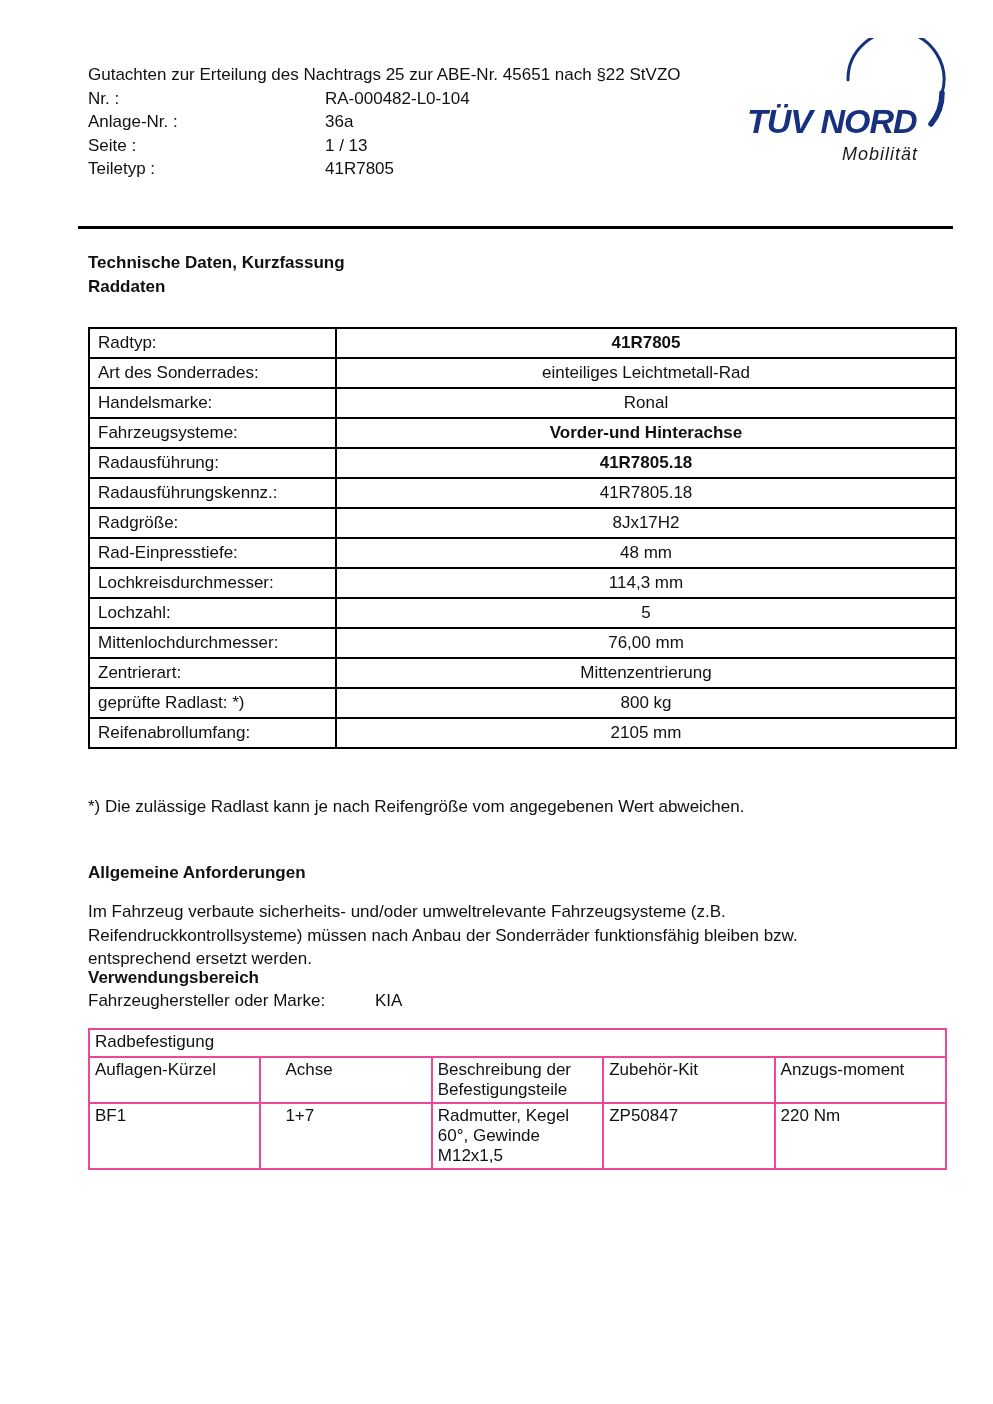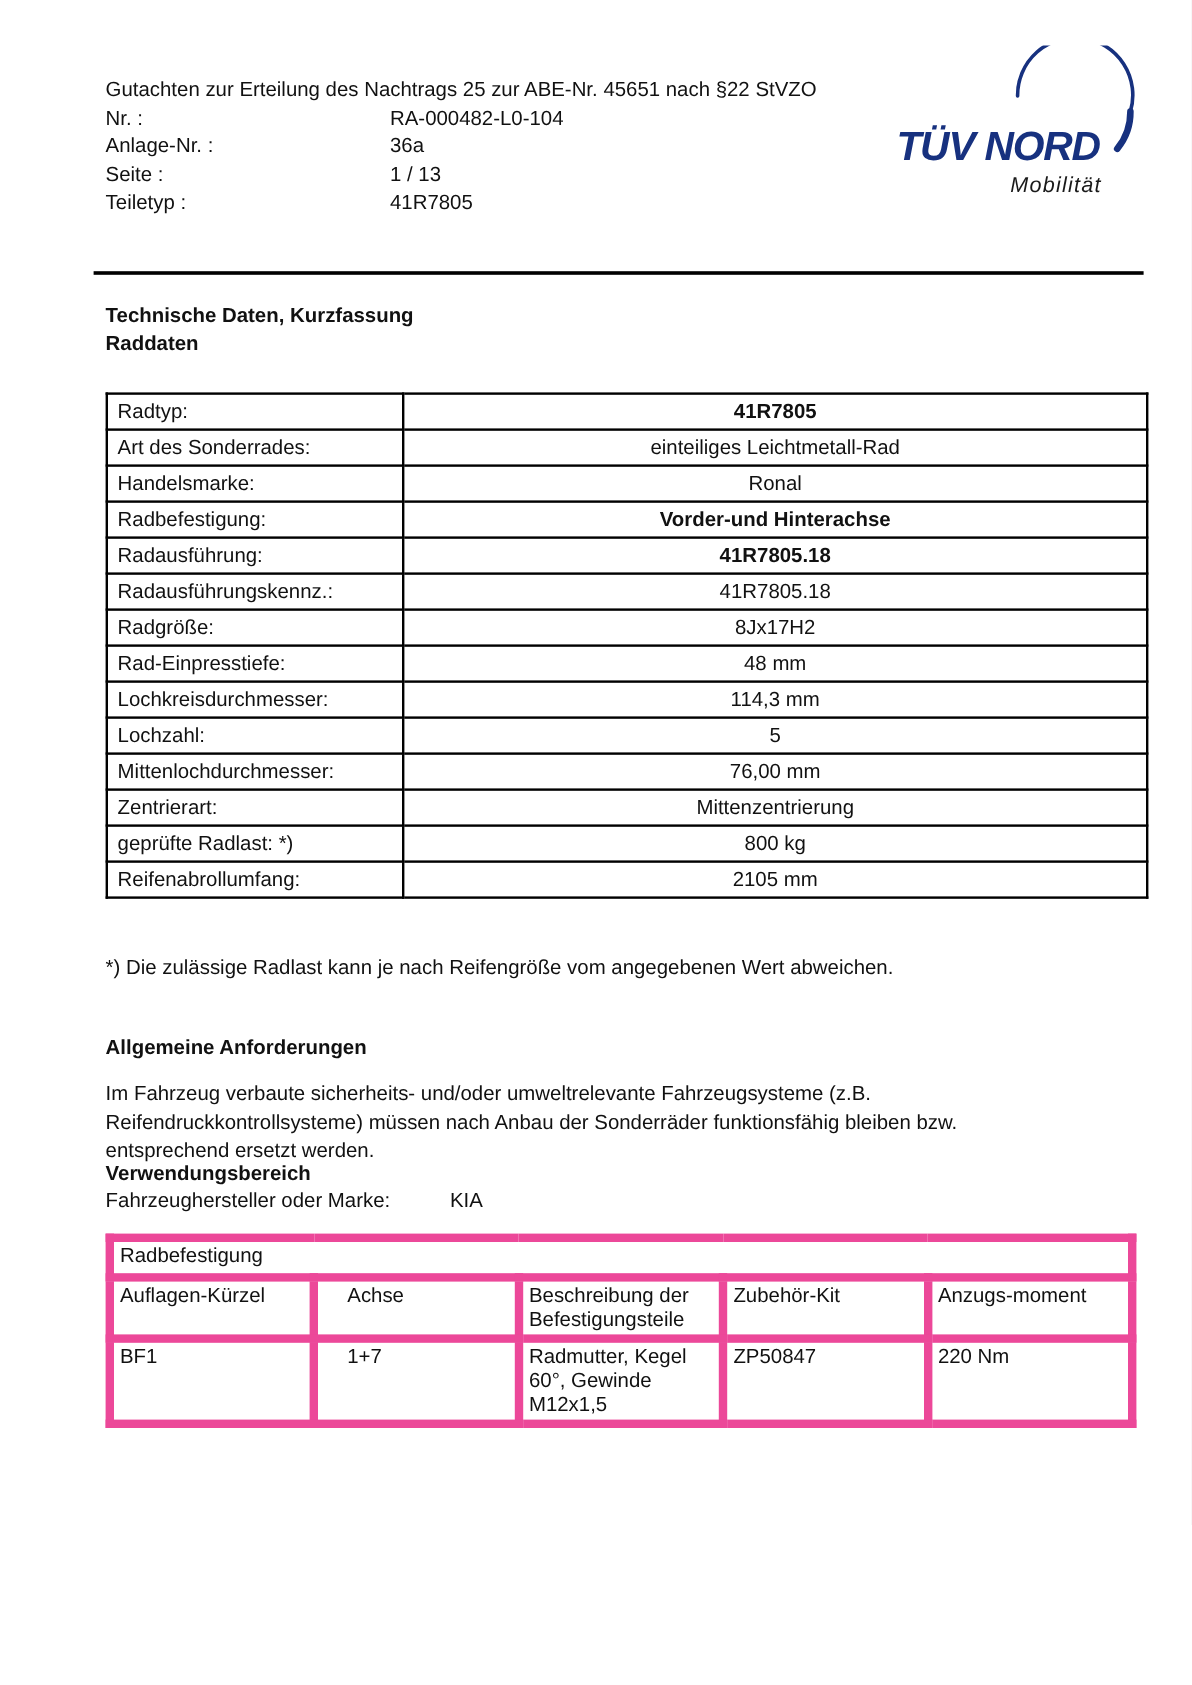--- a/index.html
+++ b/index.html
@@ -49,21 +49,21 @@
 
   
   .verwendung { position:absolute; left:88px; top:966px; line-height:23.3px; }
   .verwendung .vlabel { display:inline-block; width:287px; }
 
   
   .befestigung-table {
     position:absolute; left:88px; top:1028px; width:859px;
     border:2px solid #000;
   }
-  .befestigung-table td { border:7px solid #ec4899; padding:2px 5px; vertical-align:top; line-height:20px; }
+  .befestigung-table td { border:2px solid #ec4899; padding:2px 5px; vertical-align:top; line-height:20px; }
   .befestigung-table .c0 { width:85px; }
   .befestigung-table .c1 { width:55px;padding-left:24px; }
   .befestigung-table .c2 { width:532px; }
   .befestigung-table .c3 { width:108px; }
   .befestigung-table .c4 { width:79px; }
   .befestigung-table .title-row td { height:22px; }
   .befestigung-table .data-row td { height:22px; }
 </style>
 </head>
 <body>
@@ -110,21 +110,21 @@
         </tr>
       <tr>
           <td class="lbl">Art des Sonderrades:</td>
           <td class="val">einteiliges Leichtmetall-Rad</td>
         </tr>
       <tr>
           <td class="lbl">Handelsmarke:</td>
           <td class="val">Ronal</td>
         </tr>
       <tr>
-          <td class="lbl">Radbefestigung:</td>
+          <td class="lbl">Fahrzeugsysteme:</td>
           <td class="val bold">Vorder-und Hinterachse</td>
         </tr>
       <tr>
           <td class="lbl">Radausführung:</td>
           <td class="val bold">41R7805.18</td>
         </tr>
       <tr>
           <td class="lbl">Radausführungskennz.:</td>
           <td class="val">41R7805.18</td>
         </tr>

